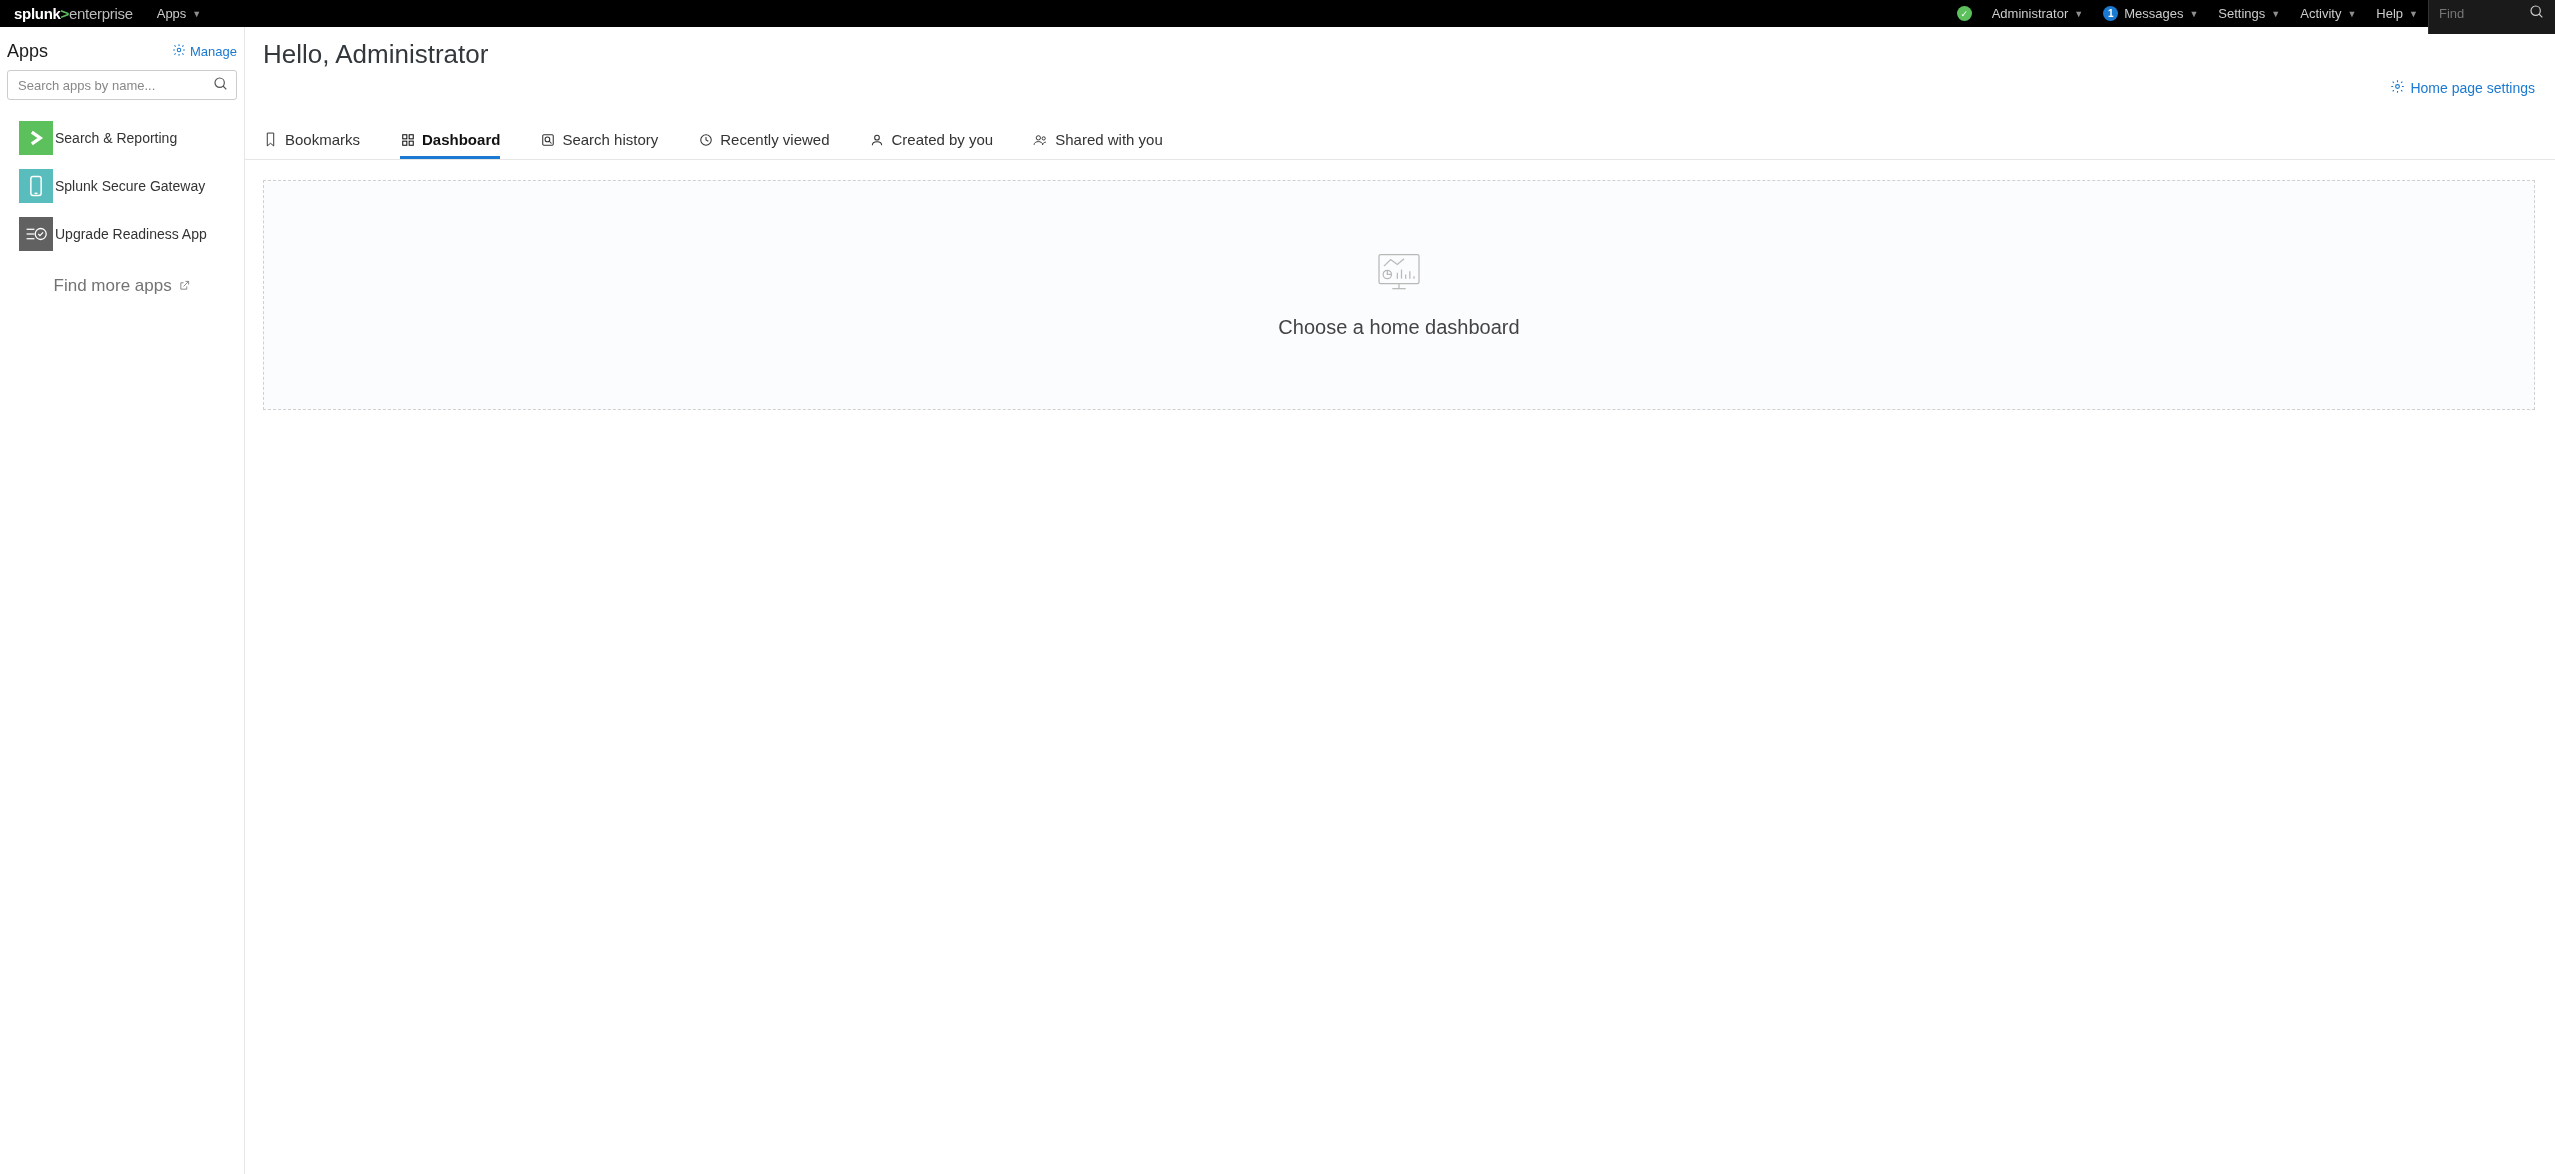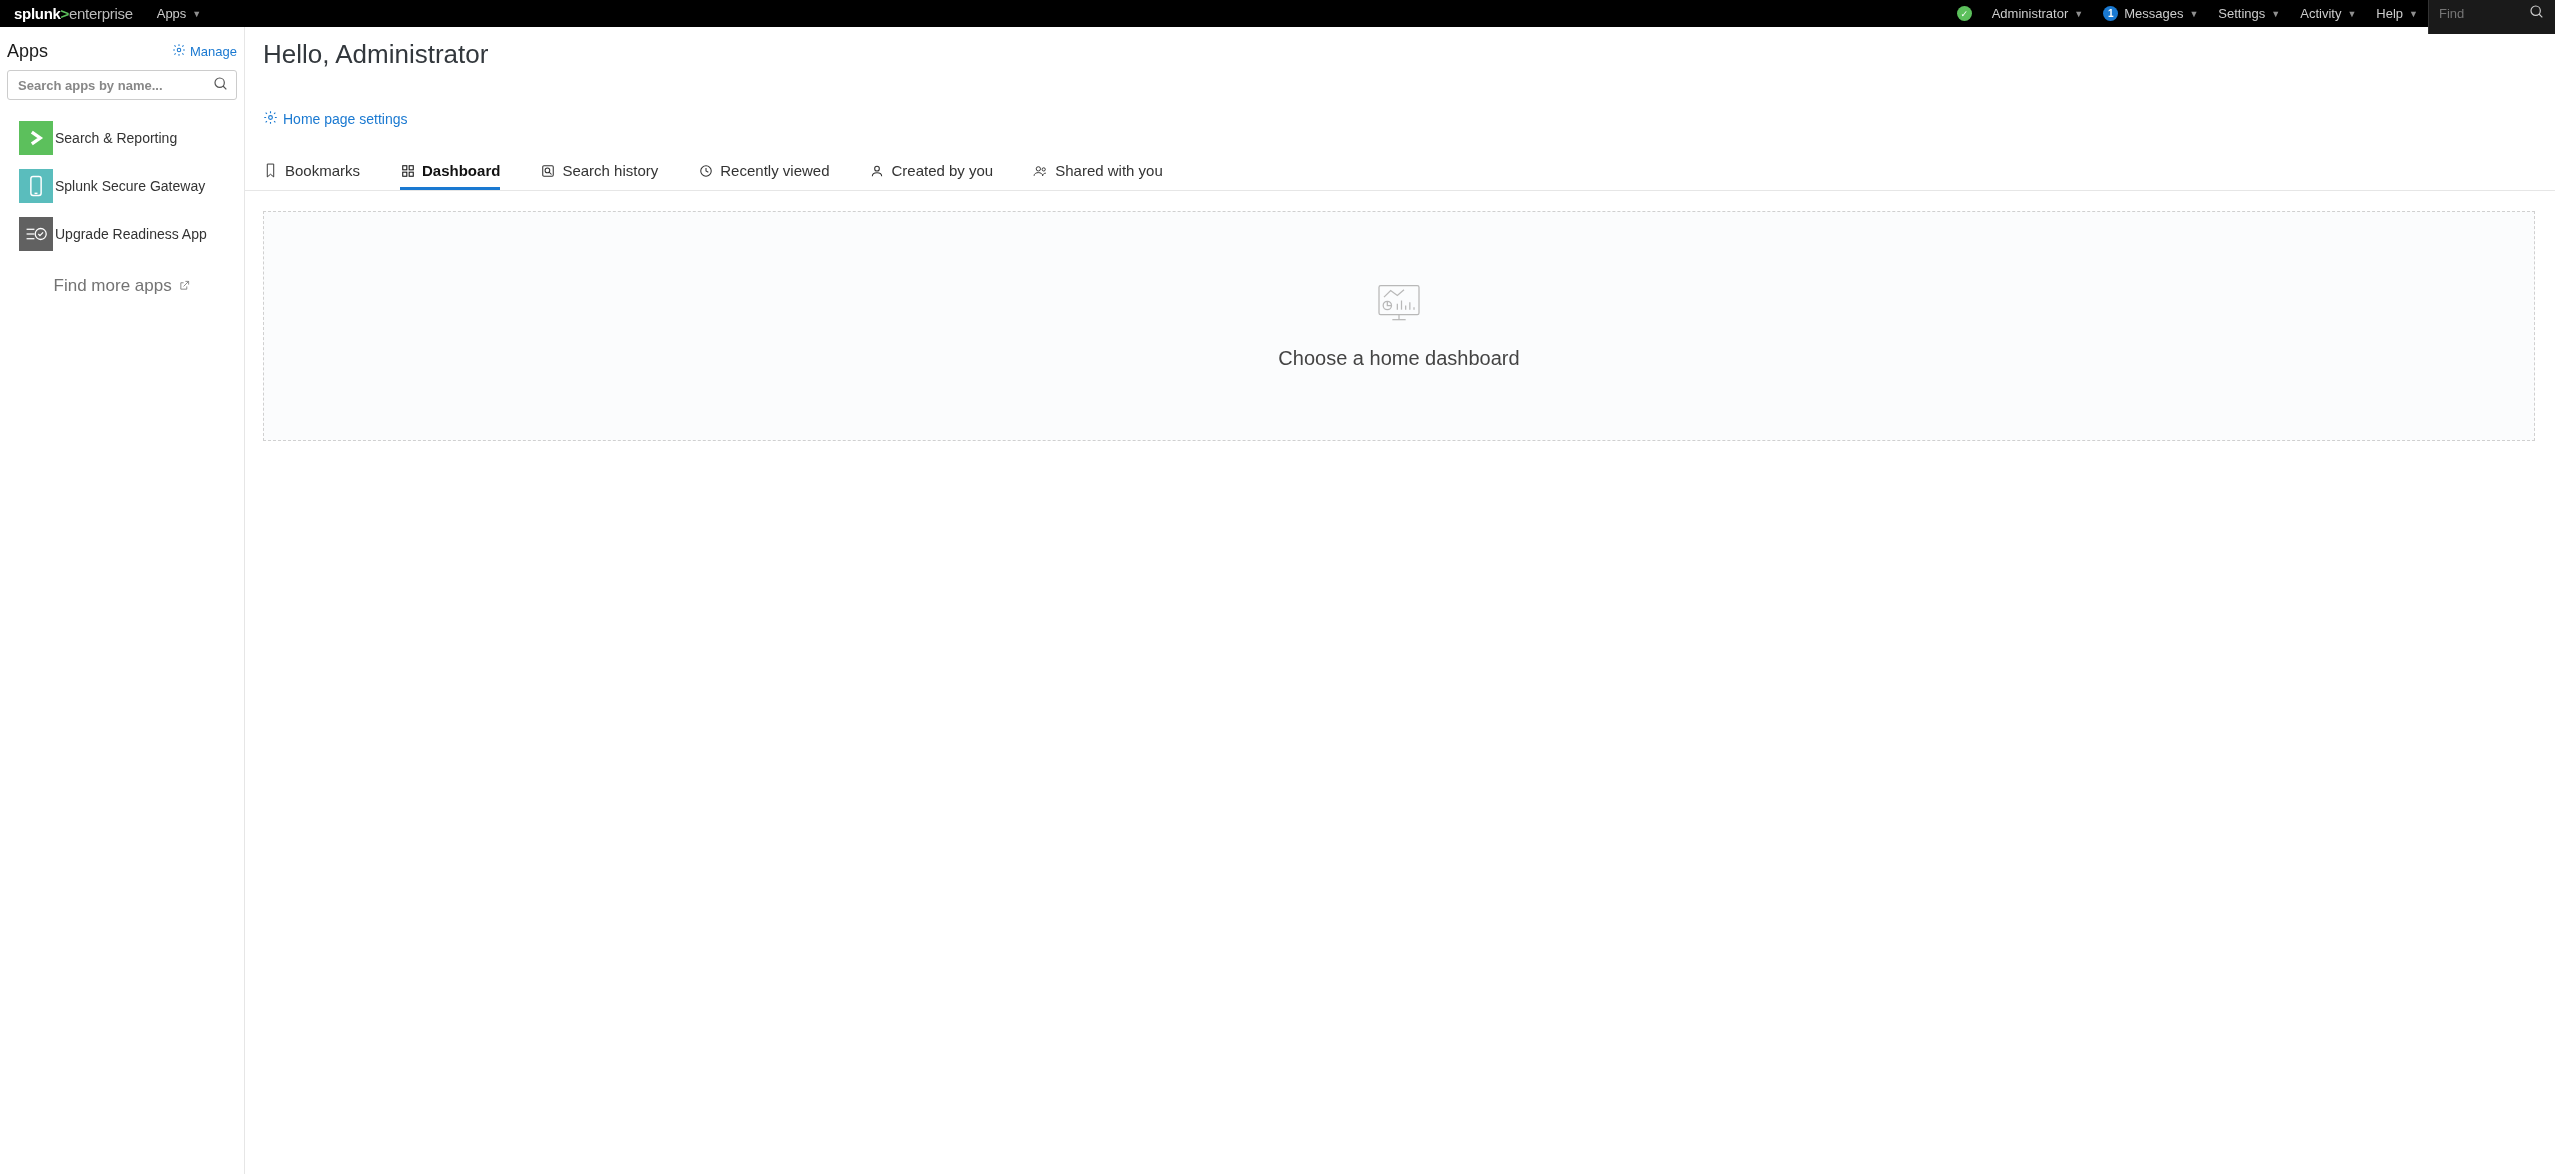--- a/index.html
+++ b/index.html
@@ -30,37 +30,37 @@
   
   .body { display: flex; min-height: calc(100vh - 27px); }
   .sidebar { width: 245px; border-right: 1px solid #e6e6e6; padding: 10px 7px 0 7px; }
   .main { flex: 1; padding: 0; }
   
   .sidebar-head { display: flex; justify-content: space-between; align-items: center; padding: 4px 0 8px 0; }
   .sidebar-head h2 { font-size: 18px; font-weight: 500; color:#1a1a1a;}
   .manage-link { color: #1a79d1; font-size: 13px; display:flex; align-items:center; gap:4px; cursor:pointer;}
   
   .search-input-wrap { position: relative; margin-bottom: 14px; }
-  .search-input { width: 100%; height: 30px; border: 1px solid #ccc; border-radius: 3px; padding: 0 30px 0 10px; font-size: 13px; font-weight: bold; }
+  .search-input { width: 100%; height: 30px; border: 1px solid #ccc; border-radius: 3px; padding: 0 30px 0 10px; font-size: 13px; }
   .search-input::placeholder { color:#888; }
   .search-icon-in { position: absolute; right: 8px; top: 6px; color: #555; font-size: 14px; pointer-events:none;}
   
   .app-item { display:flex; align-items:center; gap:2px; padding: 7px 12px; cursor:pointer;}
   .app-icon-box { width: 34px; height: 34px; display:flex; align-items:center; justify-content:center; color:#fff; font-size:18px; font-weight:bold;}
   .app-icon-green { background:#5cc05c;}
   .app-icon-teal { background:#5abdbd;}
   .app-icon-gray { background:#616161;}
   .app-label { font-size: 14px; color:#333; }
   
   .find-more { text-align:center; margin-top: 18px; }
   .find-more a { color:#737373; font-size:17px; text-decoration:none; cursor:pointer;}
   .ext-icon { font-size: 11px; margin-left:3px;}
   
   
-  .main-header { display:flex; justify-content: space-between; align-items:flex-start; padding: 12px 20px 0 18px; flex-direction: column;}
+  .main-header { display:flex; justify-content: space-between; align-items:flex-start; padding: 12px 20px 0 18px;}
   .hello { font-size: 26px; font-weight: 500; color:#33383d;}
   .home-settings { color:#1a79d1; font-size:14px; display:flex; align-items:center; gap:5px; cursor:pointer;margin-top:40px;}
   
   .tabs { display:flex; gap: 0; border-bottom: 1px solid #e6e6e6; margin-top: 26px; padding: 0 18px;}
   .tab { display:flex; align-items:center; gap:7px; padding: 8px 0; margin-right: 40px; color:#333; font-size: 15px; cursor:pointer; border-bottom: 3px solid transparent;}
   .tab.active { font-weight: 600; border-bottom-color: #1a79d1; color:#111;}
   .tab-icon { width:15px; height:15px; display:inline-flex; align-items:center; justify-content:center;}
   
   .empty-state { margin: 20px 20px 0 18px; border: 1px dashed #d0d0d0; background: #fbfcfd; height: 230px; display:flex; flex-direction:column; align-items:center; justify-content:center; gap:20px;}
   .empty-text { font-size: 20px; color:#444; font-weight: 400;}

